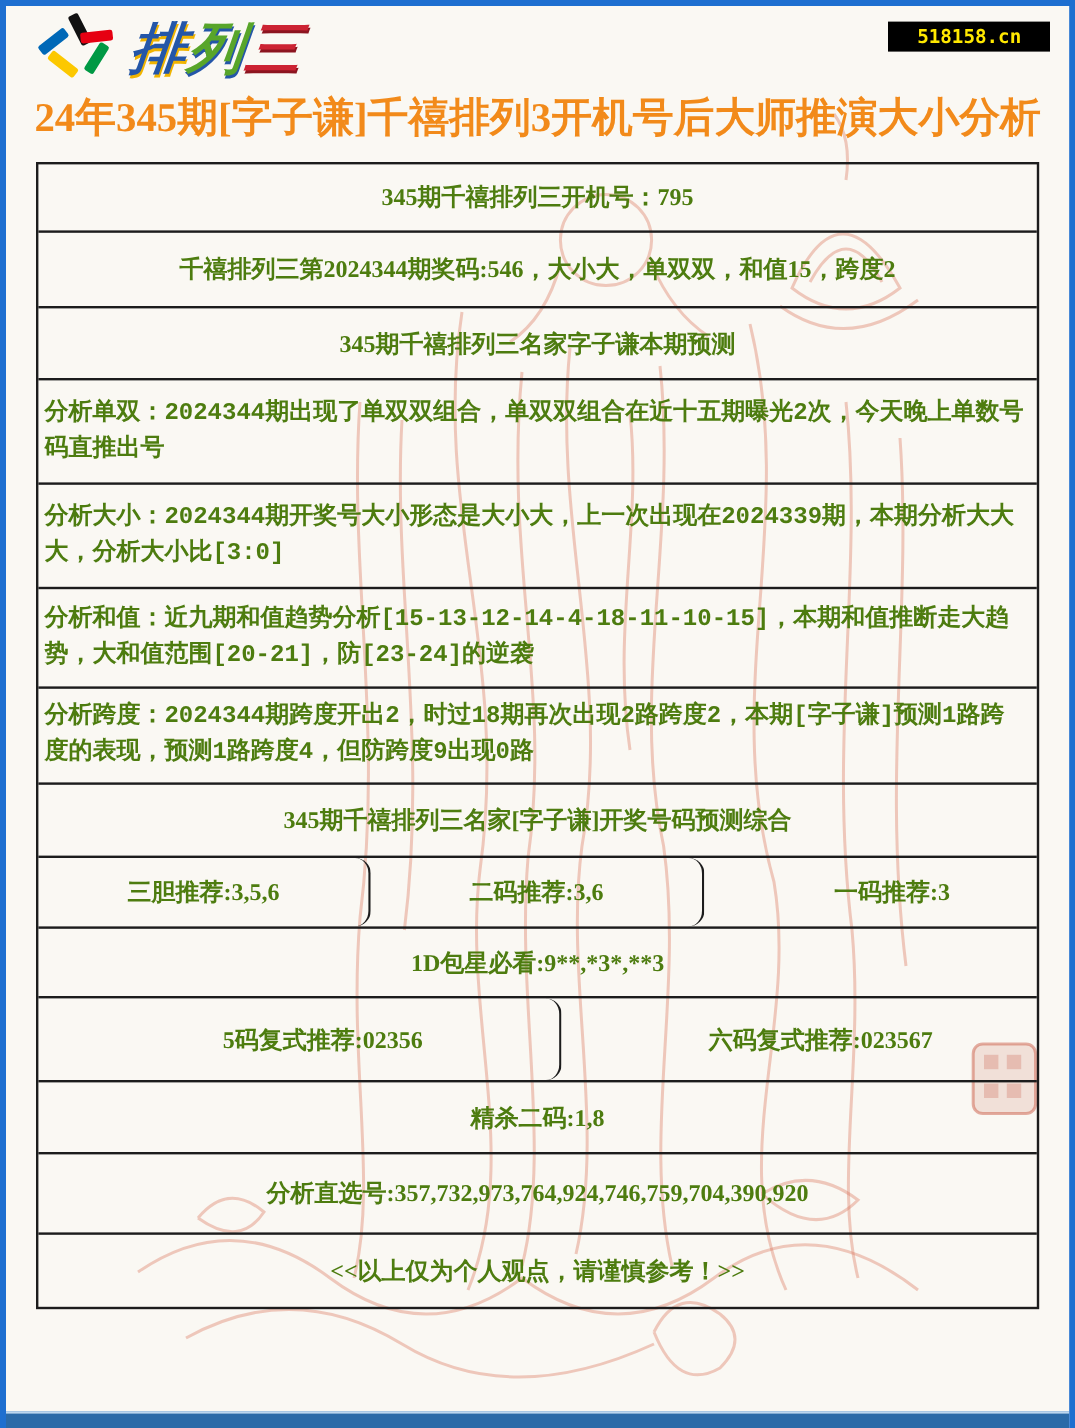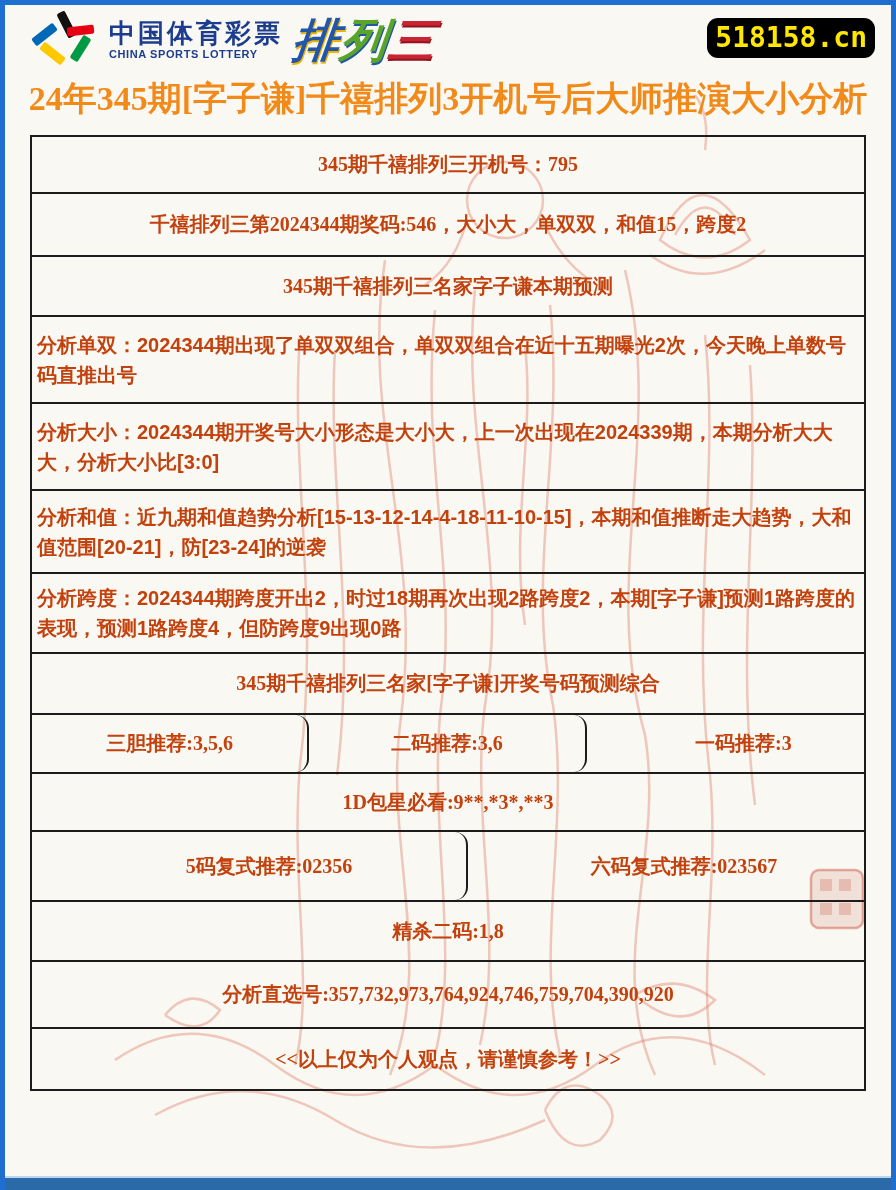--- a/index.html
+++ b/index.html
@@ -58,22 +58,22 @@
     line-height:1;letter-spacing:2px;white-space:nowrap;
   }
   .wordmark .c0{color:var(--wordmark-pai,#2456a8);text-shadow:1px 2px 0 #f0b400;}
   .wordmark .c1{color:var(--wordmark-lie,#58a52a);text-shadow:1px 2px 0 #2456a8;}
   .wordmark .c2{color:var(--wordmark-san,#cc2333);text-shadow:1px 2px 0 #8c1520;}
   .badge{
     position:absolute;right:16px;top:13px;
     background:var(--badge-bg,#000);
     color:var(--badge-text,#ffe800);
     font-family:"DejaVu Sans Mono",monospace;
-    font-size:28px;font-weight:700;
-    padding:3px 8px;line-height:1.2;border-radius:11px;
+    font-size:16px;font-weight:700;
+    padding:3px 24px;line-height:1.2;
   }
 
   
   .title{
     margin:8px 4px 14px 4px;
     text-align:center;
     font-size:34px;font-weight:700;
     color:var(--title-orange,#f28a1a);
     font-family:"Liberation Serif",serif;
     line-height:1.3;
@@ -85,28 +85,28 @@
     margin:0 25px;
     width:836px;
     box-sizing:border-box;
     border:2px solid #1c1c1c;
     background:transparent;
   }
   .row{
     box-sizing:border-box;
     border-bottom:2px solid #1c1c1c;
     display:flex;align-items:center;
-    color:#c2410c;
+    color:#4d7c0f;
     font-size:20px;font-weight:700;
   }
   .row:last-child{border-bottom:none;}
   .row.center{justify-content:center;text-align:center;font-family:"Liberation Serif",serif;padding:0 6px;}
   .row.left{
     justify-content:flex-start;text-align:left;
-    font-family:Liberation Sans, sans-serif;
+    font-family:Liberation Mono, monospace;
     padding:4px 8px 4px 5px;line-height:1.5;
   }
   .row.cols3,.row.cols2{display:grid;padding:0;align-items:stretch;}
   .row.cols3{grid-template-columns:1fr 1fr 1fr;}
   .row.cols2{grid-template-columns:1fr 1fr;padding-left:40px;}
   .cell{
     display:flex;align-items:center;justify-content:center;
     border-right:2px solid #1c1c1c;
     font-family:"Liberation Serif",serif;
     text-align:right;padding:0 4px;border-radius:13px;
@@ -184,24 +184,20 @@
 
     <div class="header">
       <div class="logo">
         <div class="logo-icon">
           <span class="bar-black"></span>
           <span class="bar-red"></span>
           <span class="bar-blue"></span>
           <span class="bar-green"></span>
           <span class="bar-yellow"></span>
         </div>
-        <div class="brand-text">
-          <div class="brand-cn">中国体育彩票</div>
-          <div class="brand-en">CHINA SPORTS LOTTERY</div>
-        </div>
         <div class="wordmark">
           <span class="c0">排</span><span class="c1">列</span><span class="c2">三</span>
         </div>
       </div>
       <div class="badge">518158.cn</div>
     </div>
 
     <div class="title">24年345期[字子谦]千禧排列3开机号后大师推演大小分析</div>
 
     <div class="sheet">

